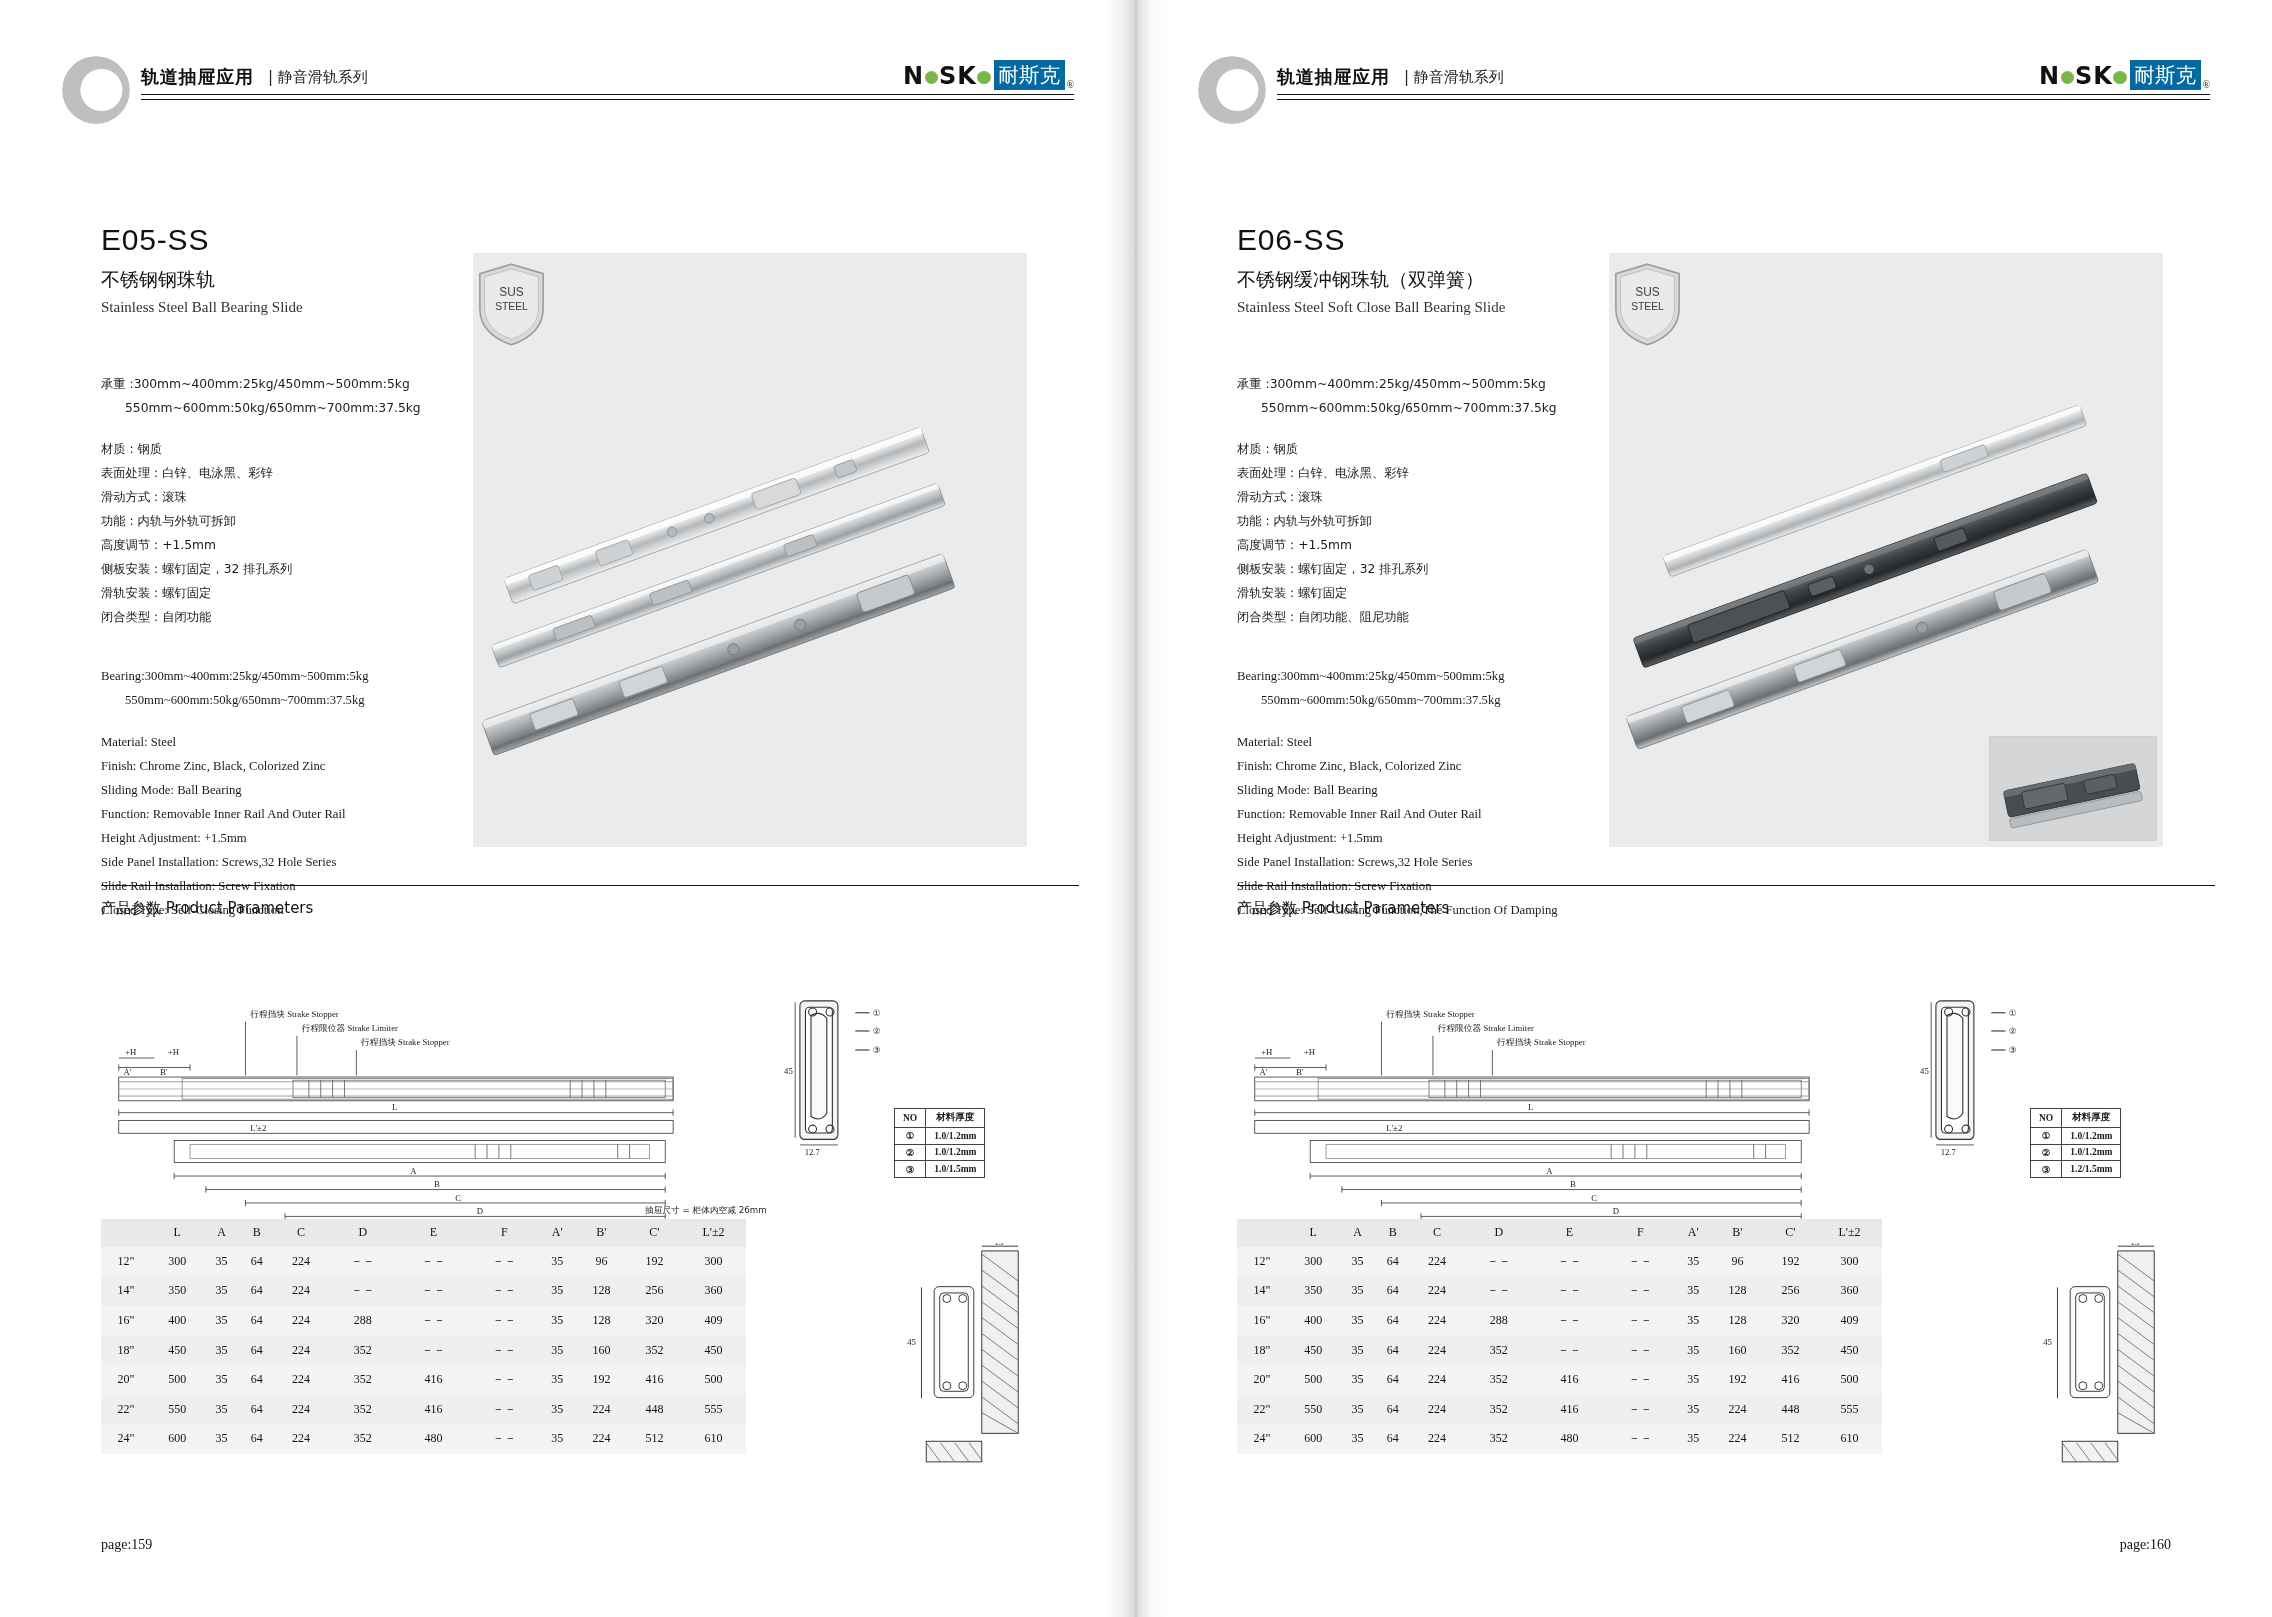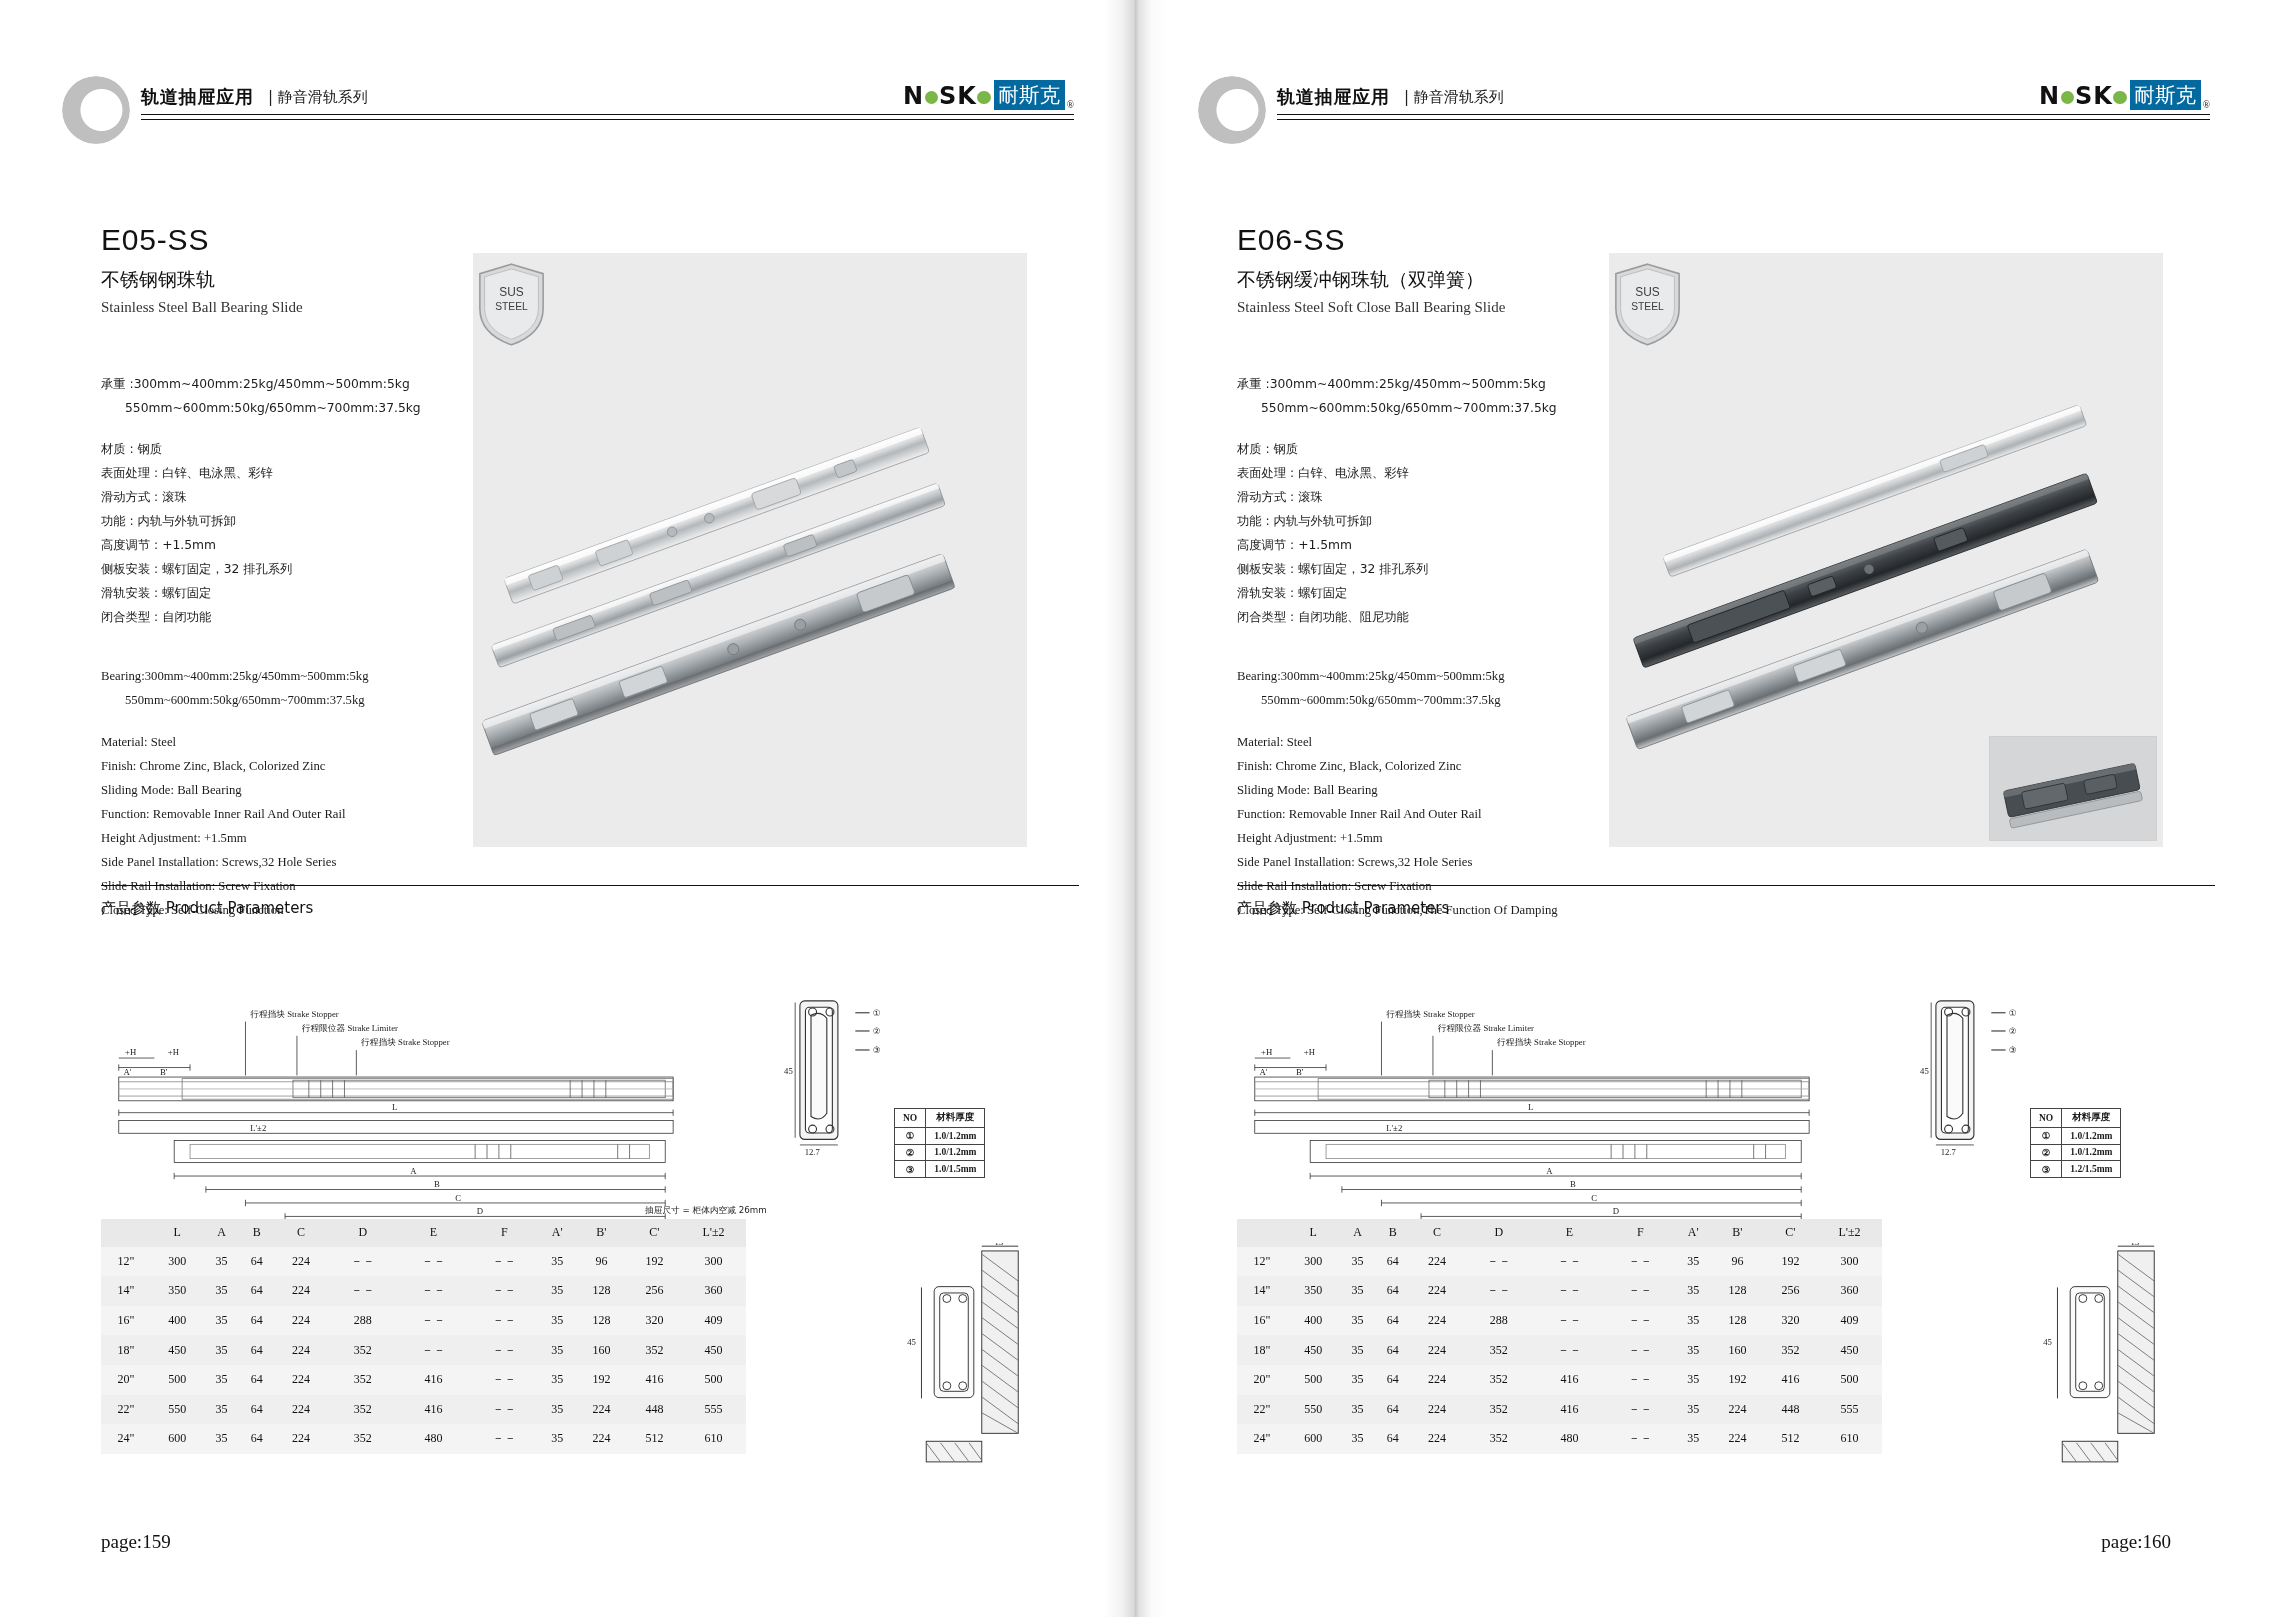--- a/index.html
+++ b/index.html
@@ -12,21 +12,21 @@
   }
   .spread{position:relative;width:2273px;height:1618px;display:flex;}
   .page{position:relative;width:1136px;height:1618px;box-sizing:border-box;}
   .page.left{padding:0;}
   .gutter{
     position:absolute;left:1104px;top:0;width:63px;height:1618px;
     background:linear-gradient(to right,#ffffff 0%,#f2f2f2 28%,#d9d9d9 48%,#c9c9c9 50%,#e2e2e2 56%,#fafafa 75%,#ffffff 100%);
     z-index:5;pointer-events:none;
   }
   
-  .hdr{position:absolute;top:62px;height:60px;margin-top:20px;}
+  .hdr{position:absolute;top:62px;height:60px;}
   .page.left .hdr{left:62px;right:62px;width:1012px;}
   .page.right .hdr{left:62px;width:1012px;}
   .hdr-c{
     position:absolute;left:0;top:-6.3px;width:68px;height:68px;border-radius:50%;
     background:#8c8c8c;
     -webkit-mask:radial-gradient(circle at 58% 50%, transparent 0 20.6px, #000 21.4px);
             mask:radial-gradient(circle at 58% 50%, transparent 0 20.6px, #000 21.4px);
     opacity:.55;
   }
   .hdr-title{position:absolute;left:79px;top:3.2px;font-size:18px;font-weight:bold;letter-spacing:0.8px;color:#111;font-family:"DejaVu Sans",sans-serif;}
@@ -75,21 +75,21 @@
   table.params tbody tr:nth-child(even){background:#efefef;}
 
   
   .xsec{position:absolute;left:784px;top:993px;width:198px;height:182px;}
   .notbl{position:absolute;left:894px;top:1108px;font-size:9.5px;border-collapse:collapse;font-family:"Liberation Serif",serif;}
   .notbl th,.notbl td{border:0.8px solid #444;padding:2.4px 8px;text-align:center;font-weight:bold;}
   .micro{position:absolute;left:645px;top:1205px;font-size:8.7px;font-family:"DejaVu Sans",sans-serif;color:#222;}
 
   .mount{position:absolute;left:839px;top:1243px;width:230px;height:230px;}
 
-  .pageno{position:absolute;bottom:65px;font-family:"Liberation Serif",serif;font-size:19px;color:#111;}
+  .pageno{position:absolute;bottom:65px;font-family:"Liberation Serif",serif;font-size:14px;color:#111;}
   .page.left .pageno{left:101px;}
   .page.right .pageno{right:101px;}
 </style>
 </head>
 <body>
 
 <div class="spread">
 
   <div class="page left">
 

